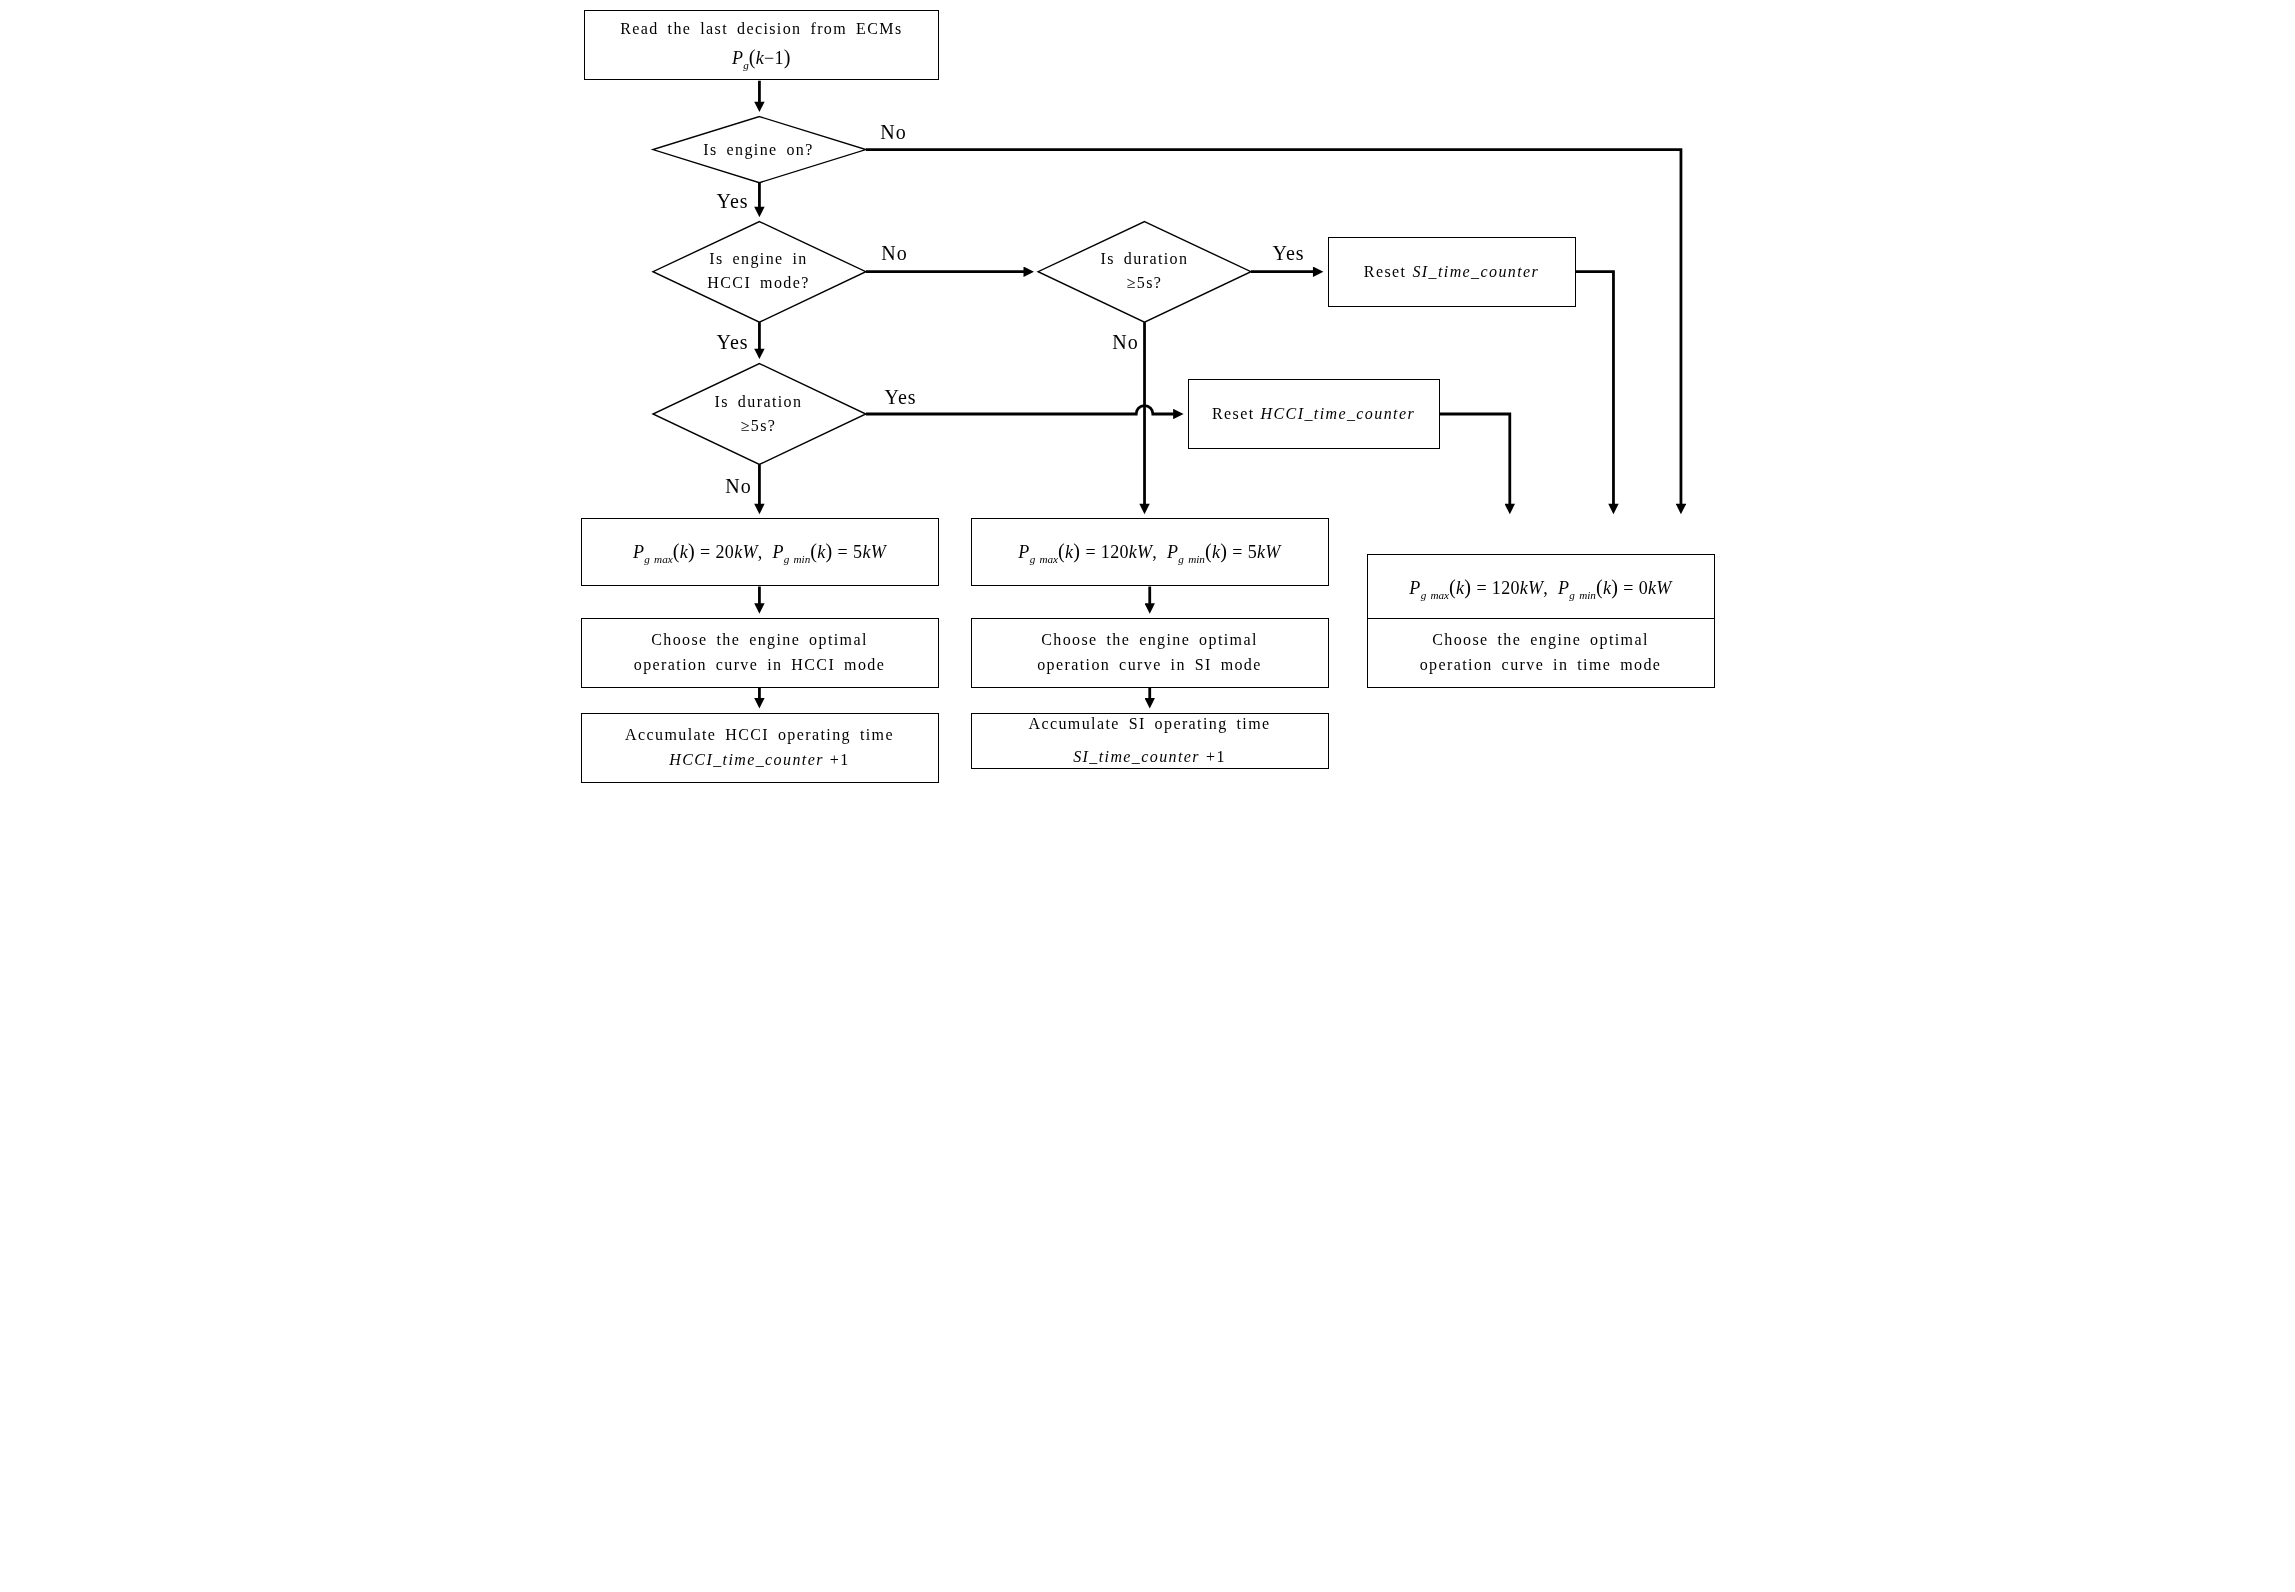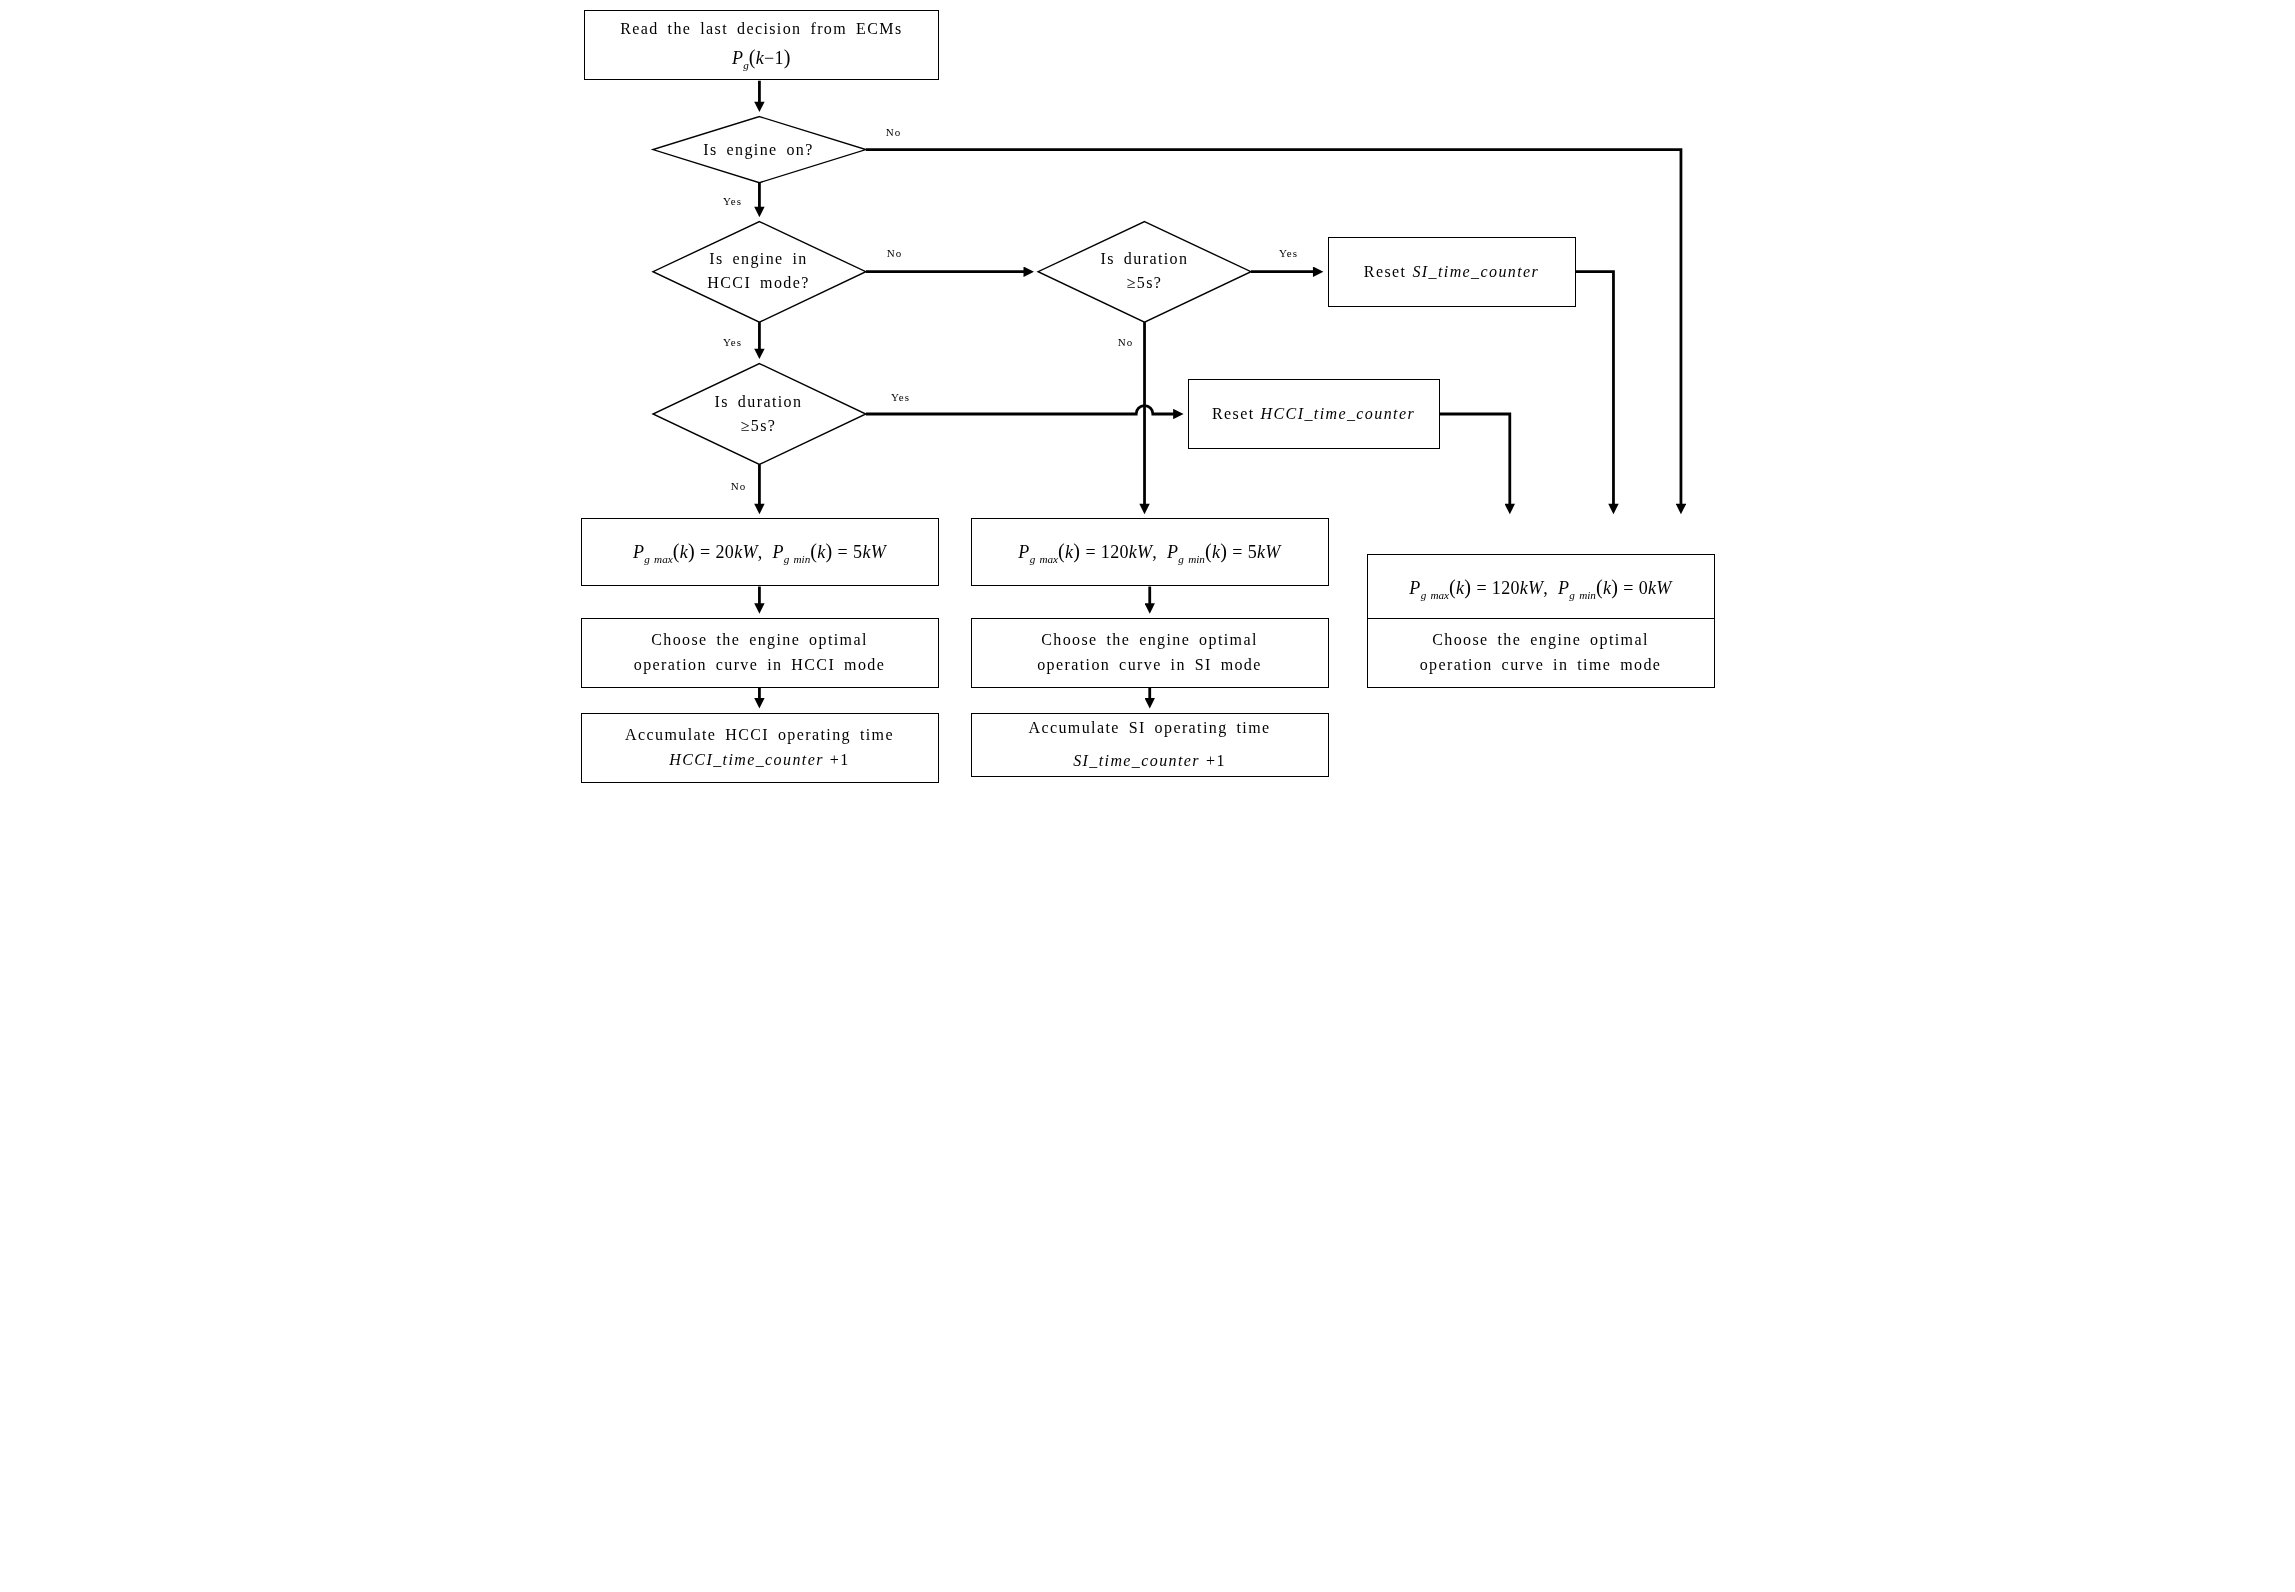--- a/index.html
+++ b/index.html
@@ -43,21 +43,21 @@
     text-align: center;
     font-size: 16px;
     letter-spacing: 1.4px;
     word-spacing: 3.5px;
     line-height: 1.5;
     white-space: nowrap;
   }
   .edge-label {
     position: absolute;
     transform: translate(-50%, -50%);
-    font-size: 11px;
+    font-size: 20px;
     letter-spacing: 1px;
     white-space: nowrap;
   }
   .formula {
     font-size: 18px;
     letter-spacing: 0.3px;
     word-spacing: 1.4px;
     white-space: nowrap;
   }
   .it { font-style: italic; }
@@ -144,21 +144,21 @@
   <div class="node" style="left:793px; top:618px; width:348px; height:70px;">
     <div>Choose the engine optimal</div>
     <div>operation curve in time mode</div>
   </div>
 
   <div class="node" style="left:7px; top:713px; width:358px; height:70px;">
     <div>Accumulate HCCI operating time</div>
     <div><span class="it">HCCI_time_counter</span><span class="gap-left">+1</span></div>
   </div>
 
-  <div class="node" style="left:397px; top:713px; width:358px; height:64px;gap:8px;">
+  <div class="node" style="left:397px; top:713px; width:358px; height:56px;gap:8px;">
     <div>Accumulate SI operating time</div>
     <div><span class="it">SI_time_counter</span><span class="gap-left">+1</span></div>
   </div>
 
   <div class="dtext" style="left:185px; top:150px;">Is engine on?</div>
   <div class="dtext" style="left:185px; top:271px;">
     <div>Is engine in</div>
     <div>HCCI mode?</div>
   </div>
   <div class="dtext" style="left:571px; top:271px;">

